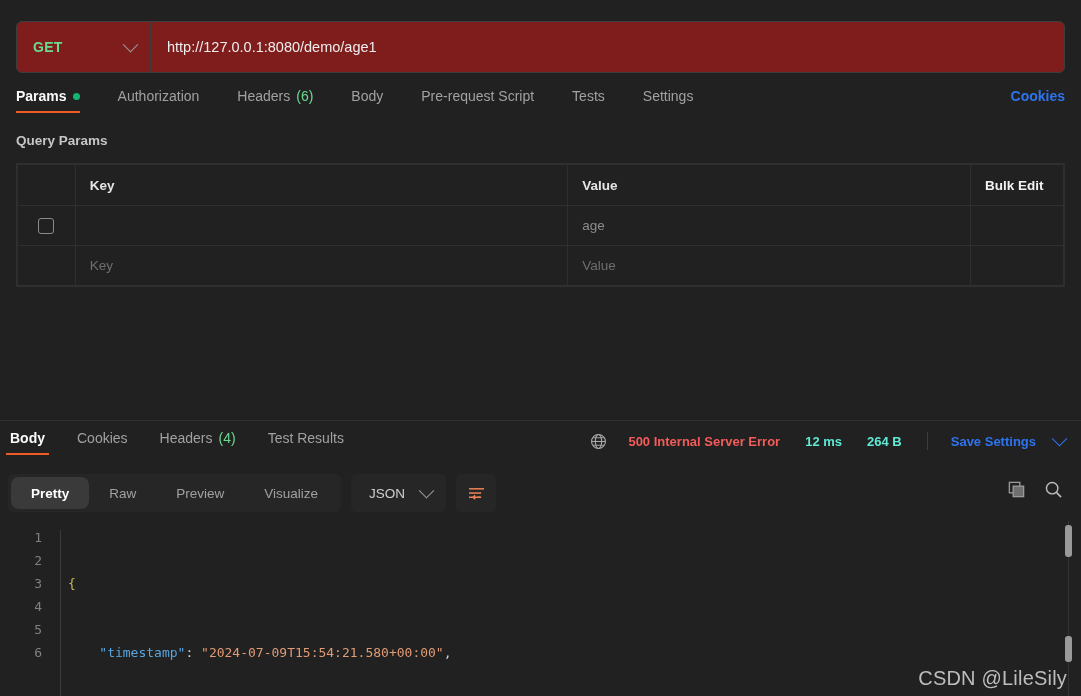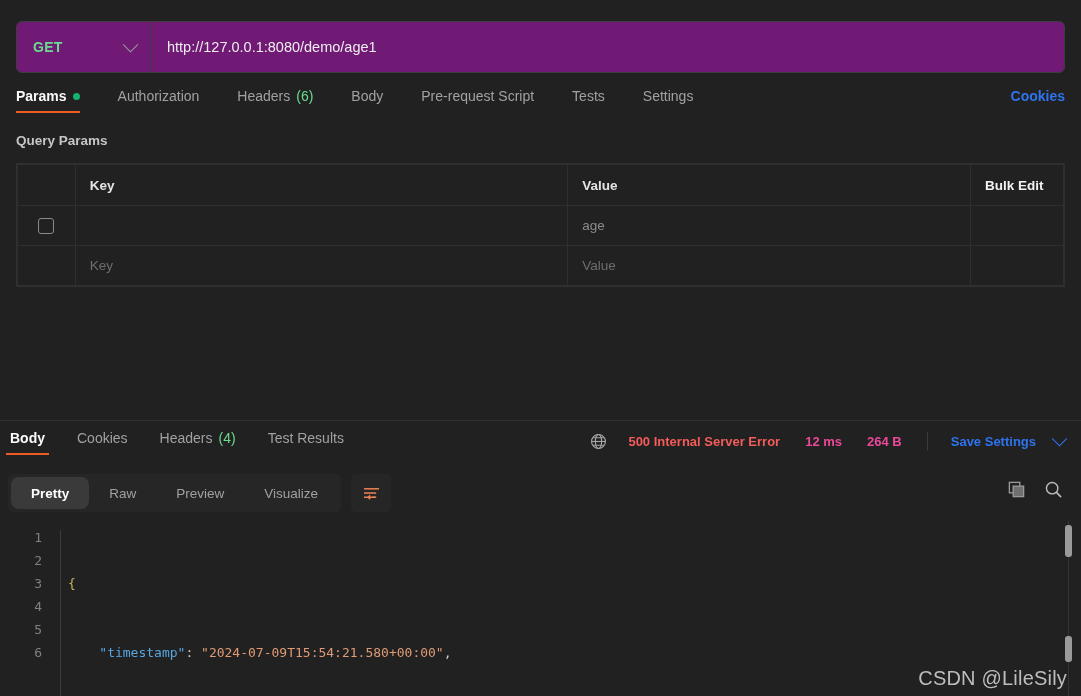--- a/index.html
+++ b/index.html
@@ -19,21 +19,21 @@
     width: 1049px; height: 52px;
     display: flex;
     align-items: center;
     gap: 9px;
   }
   .url-box {
     flex: 1 1 auto;
     height: 52px;
     border: 1px solid #3d3d3d;
     border-radius: 6px;
-    background: #701a75;
+    background: #7f1d1d;
     display: flex;
     align-items: center;
     overflow: hidden;
   }
   .method-sel {
     width: 133px;
     height: 100%;
     display: flex;
     align-items: center;
     padding: 0 14px 0 16px;
@@ -201,21 +201,21 @@
   .resp-meta {
     position: absolute;
     top: 432px; right: 16px;
     display: flex;
     align-items: center;
     gap: 9px;
     font-size: 13px;
   }
   .globe { margin-right: 12px; display:flex; }
   .status-err { color: #f45b5b; font-weight: bold; margin-right: 16px; }
-  .metric { color: #ec4899; font-weight: bold; margin-right: 16px; text-align: center; }
+  .metric { color: #5eead4; font-weight: bold; margin-right: 16px; text-align: center; }
   .meta-sep { width: 1px; height: 18px; background: #3d3d3d; margin: 0 14px 0 0; }
   .save-resp { color: #2d74ee; font-weight: bold; cursor: pointer; margin-right: 9px; }
 
   
   .fmt-bar {
     position: absolute;
     top: 474px; left: 8px;
     display: flex; align-items: center; gap: 10px;
   }
   .seg {
@@ -429,20 +429,24 @@
   <span class="chev" style="border-color:#2d74ee"></span>
 </div>
 
 <div class="fmt-bar">
   <div class="seg">
     <div class="seg-item active">Pretty</div>
     <div class="seg-item">Raw</div>
     <div class="seg-item">Preview</div>
     <div class="seg-item">Visualize</div>
   </div>
+  <div class="lang-sel">
+    <span>JSON</span>
+    <span class="chev"></span>
+  </div>
   <div class="wrap-btn">
     <svg width="19" height="15" viewBox="0 0 20 16">
       <line x1="2" y1="3" x2="18" y2="3" stroke="#ef8354" stroke-width="1.6"></line>
       <line x1="2" y1="7.5" x2="15" y2="7.5" stroke="#ef8354" stroke-width="1.6"></line>
       <path d="M2 12 H14 a2.6 2.6 0 0 1 0 0" fill="none" stroke="#ef8354" stroke-width="1.6"></path>
       <path d="M11 12 h4 a2.4 2.4 0 1 1 0 0" fill="none" stroke="#ef8354" stroke-width="1.6"></path>
       <path d="M8.5 10 L6.6 12 L8.5 14" fill="none" stroke="#ef8354" stroke-width="1.6"></path>
     </svg>
   </div>
 </div>

